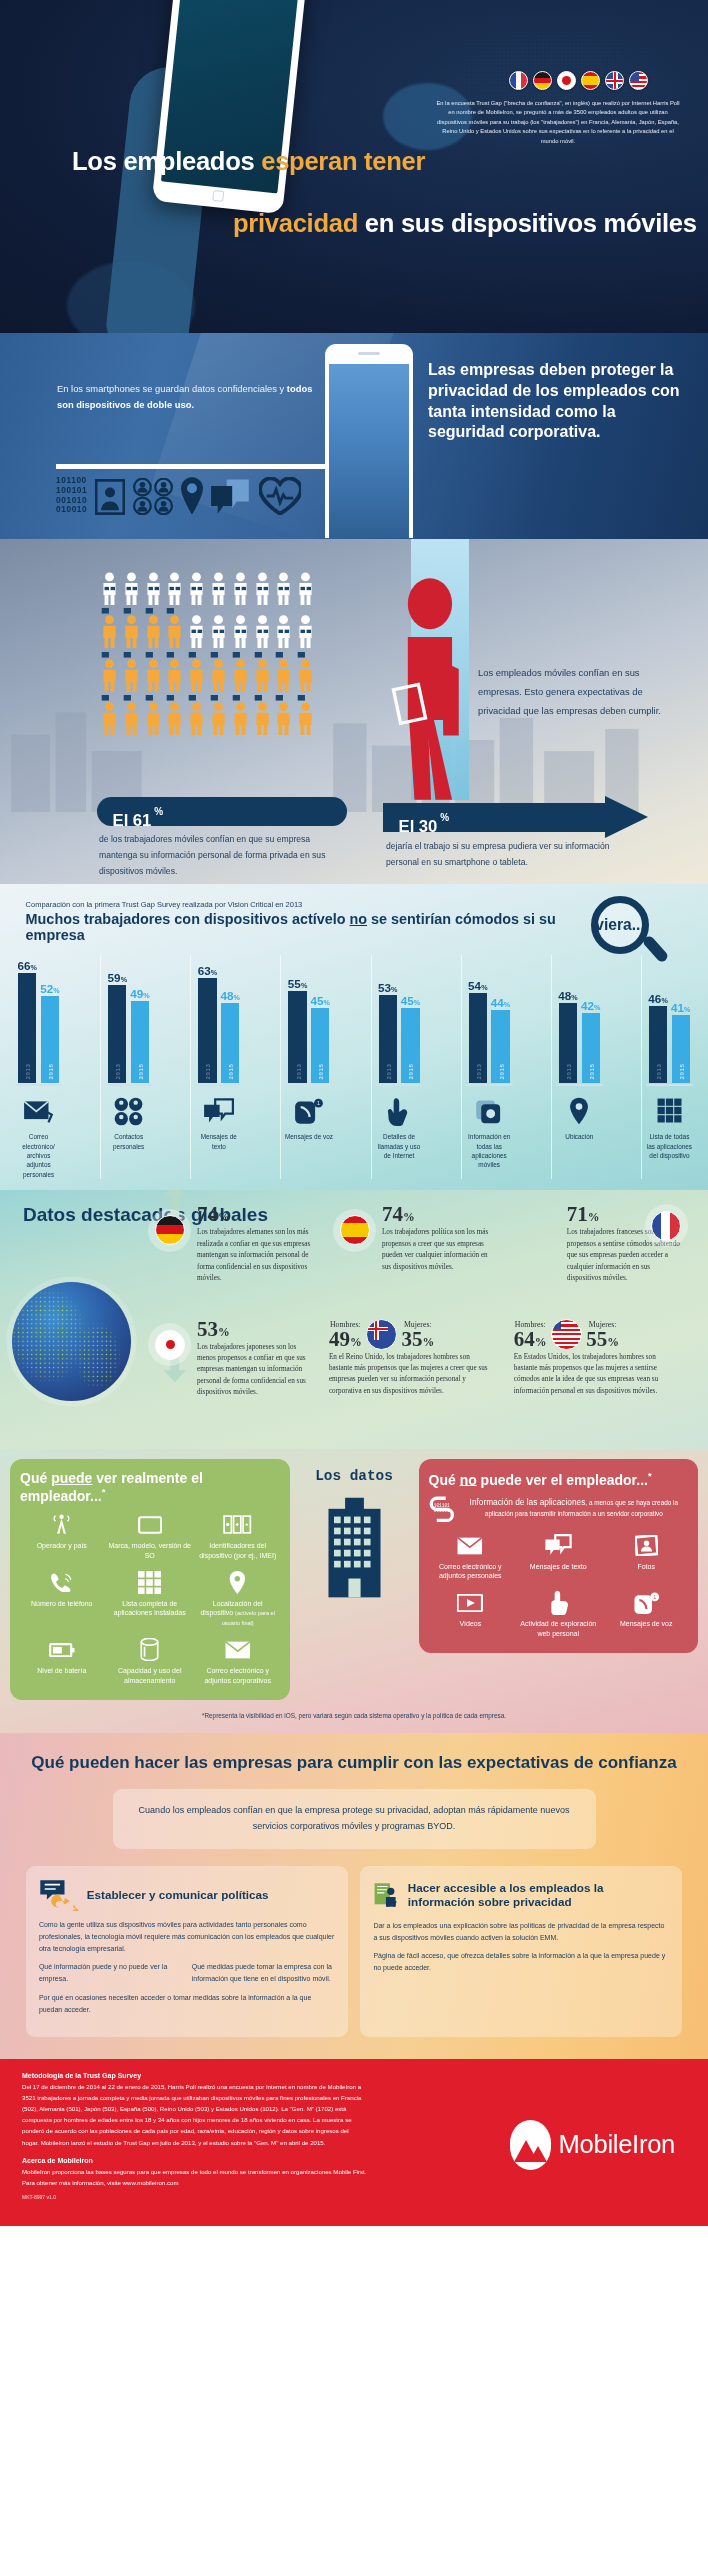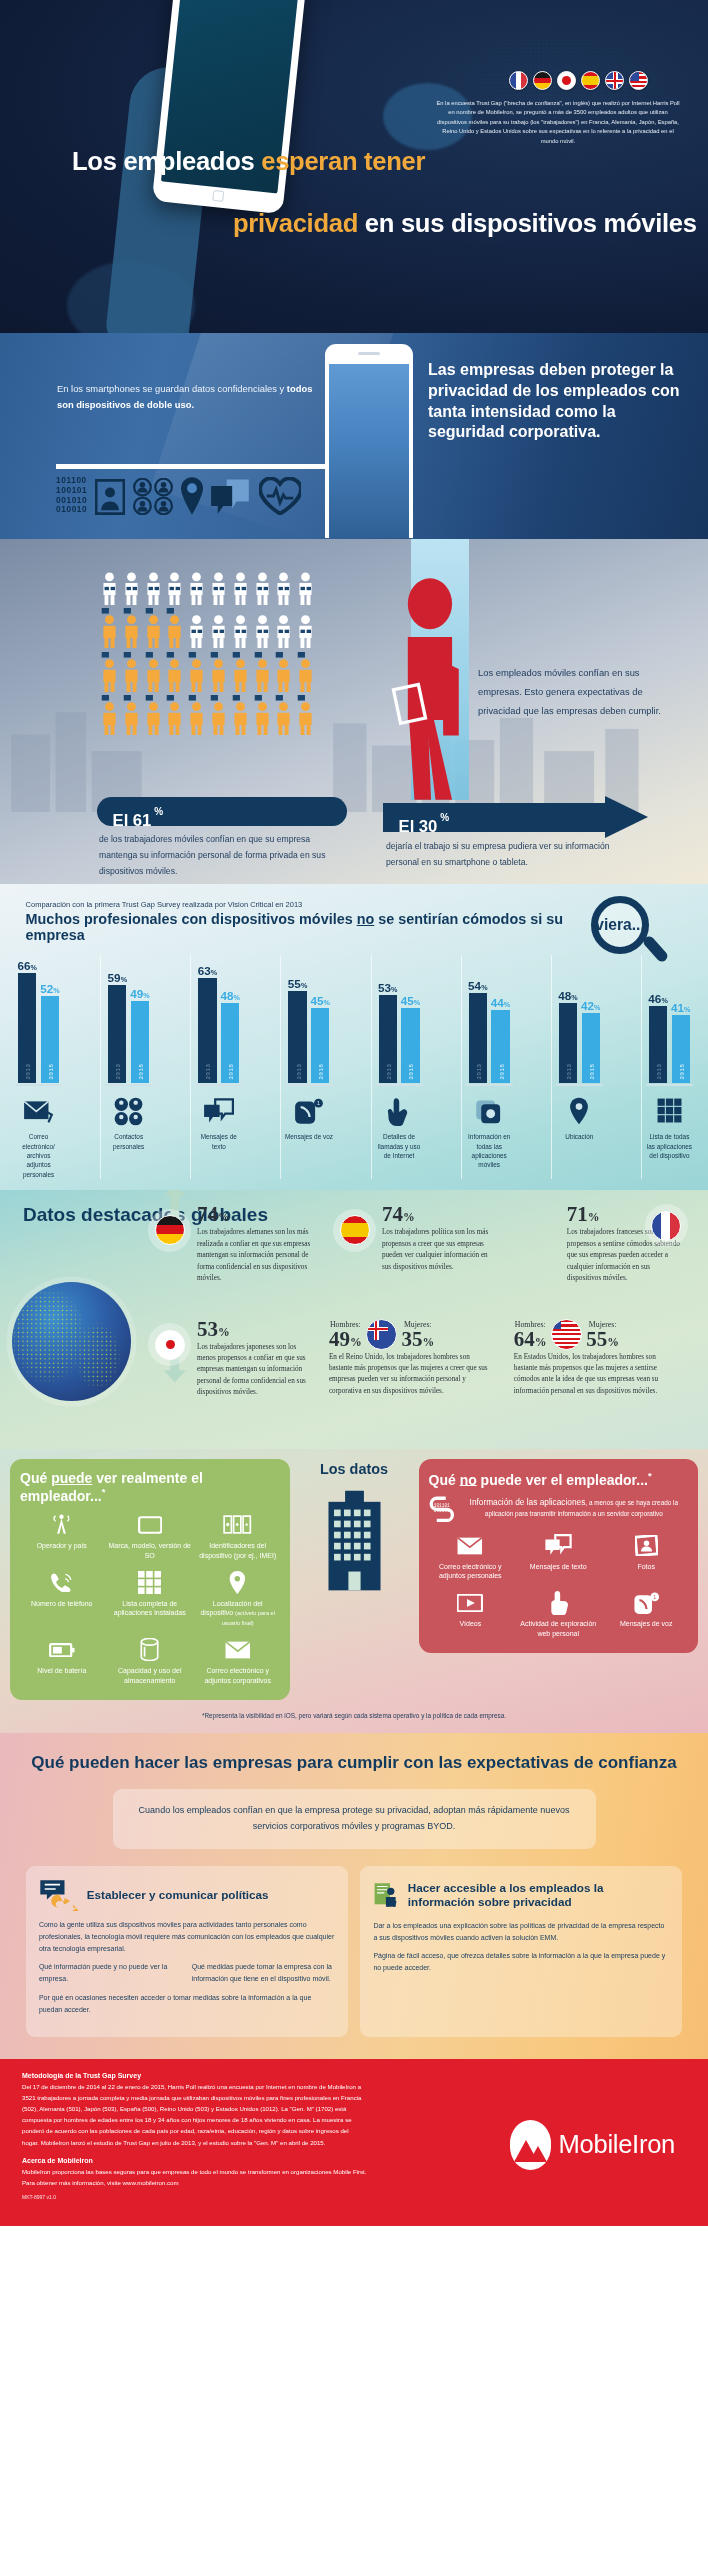--- a/index.html
+++ b/index.html
@@ -198,22 +198,22 @@
     background:linear-gradient(165deg,#cfe4d8 0%,#d9e0cf 20%,#e6d7c8 48%,#ecc7c5 74%,#e9b9bd 100%); }
   .panels{ display:flex; gap:9px; padding:0 10px; align-items:flex-start; }
   .panel{ border-radius:12.2px; padding:11px 10px 14.4px; flex:1; }
   .p-green{ background:#9cc069; }
   .p-red{ background:#c9555c; }
   .p-title{ font-family:Liberation Sans, sans-serif; font-weight:700;
     color:#fff; font-size:14px; margin-bottom:9px; }
   .p-title u{ text-decoration:underline; }
   .p-title sup{ font-size:9.4px; }
   .mid{ width:111px; flex:0 0 111px; text-align:center; padding-top:2.2px; }
-  .mid .mt{ font-family:Liberation Sans, sans-serif; font-weight:700;
-    color:#113a5e; font-size:14.4px; }
+  .mid .mt{ font-family:Liberation Mono, monospace; font-weight:700;
+    color:#113a5e; font-size:14.4px;margin-top:7px; }
   .grid3{ display:grid; grid-template-columns:1fr 1fr 1fr; gap:9px 4.4px; }
   .cell{ text-align:center; color:#fff; font-size:7px; line-height:1.4; }
   .cell .ig{ height:25.6px; display:flex; align-items:center; justify-content:center; margin-bottom:3.3px; }
   .cell .sm{ font-size:5.6px; opacity:.95; }
   .appsrow{ display:flex; gap:5.6px; color:#fff; margin-bottom:11px; align-items:flex-start; }
   .appsrow .t{ font-size:7.2px; line-height:1.45; text-align:center; flex:1; }
   .appsrow .t b{ font-size:8.3px; font-weight:400; }
   .appsrow .t span{ font-size:6.4px; }
   .foot-note{ text-align:center; color:#1d3a5c; font-size:6.4px; margin-top:12.2px; }
 
@@ -701,21 +701,21 @@
       <span class="num">El</span>
       <span class="num" style="margin-left:4.4px;">30</span>
       <span class="pct">%</span>
     </div>
     <div class="stat-body" style="left:386px; top:300px; width:239px;">dejaría el trabajo si su empresa pudiera ver su información personal en su smartphone o tableta.</div>
   </section>
 
   <section class="sec4">
     <div class="s4-sub">Comparación con la primera Trust Gap Survey realizada por Vision Critical en 2013</div>
     <div class="s4-head">
-      <span>Muchos profesionales con dispositivos móviles </span><u>no</u><span> se sentirían cómodos si su empresa</span>
+      <span>Muchos trabajadores con dispositivos actívelo </span><u>no</u><span> se sentirían cómodos si su empresa</span>
     </div>
     <div class="loupe">
       <div class="ring">
           <span>viera...</span>
         </div>
       <div class="handle"></div>
     </div>
 
     <div class="chart">
 

